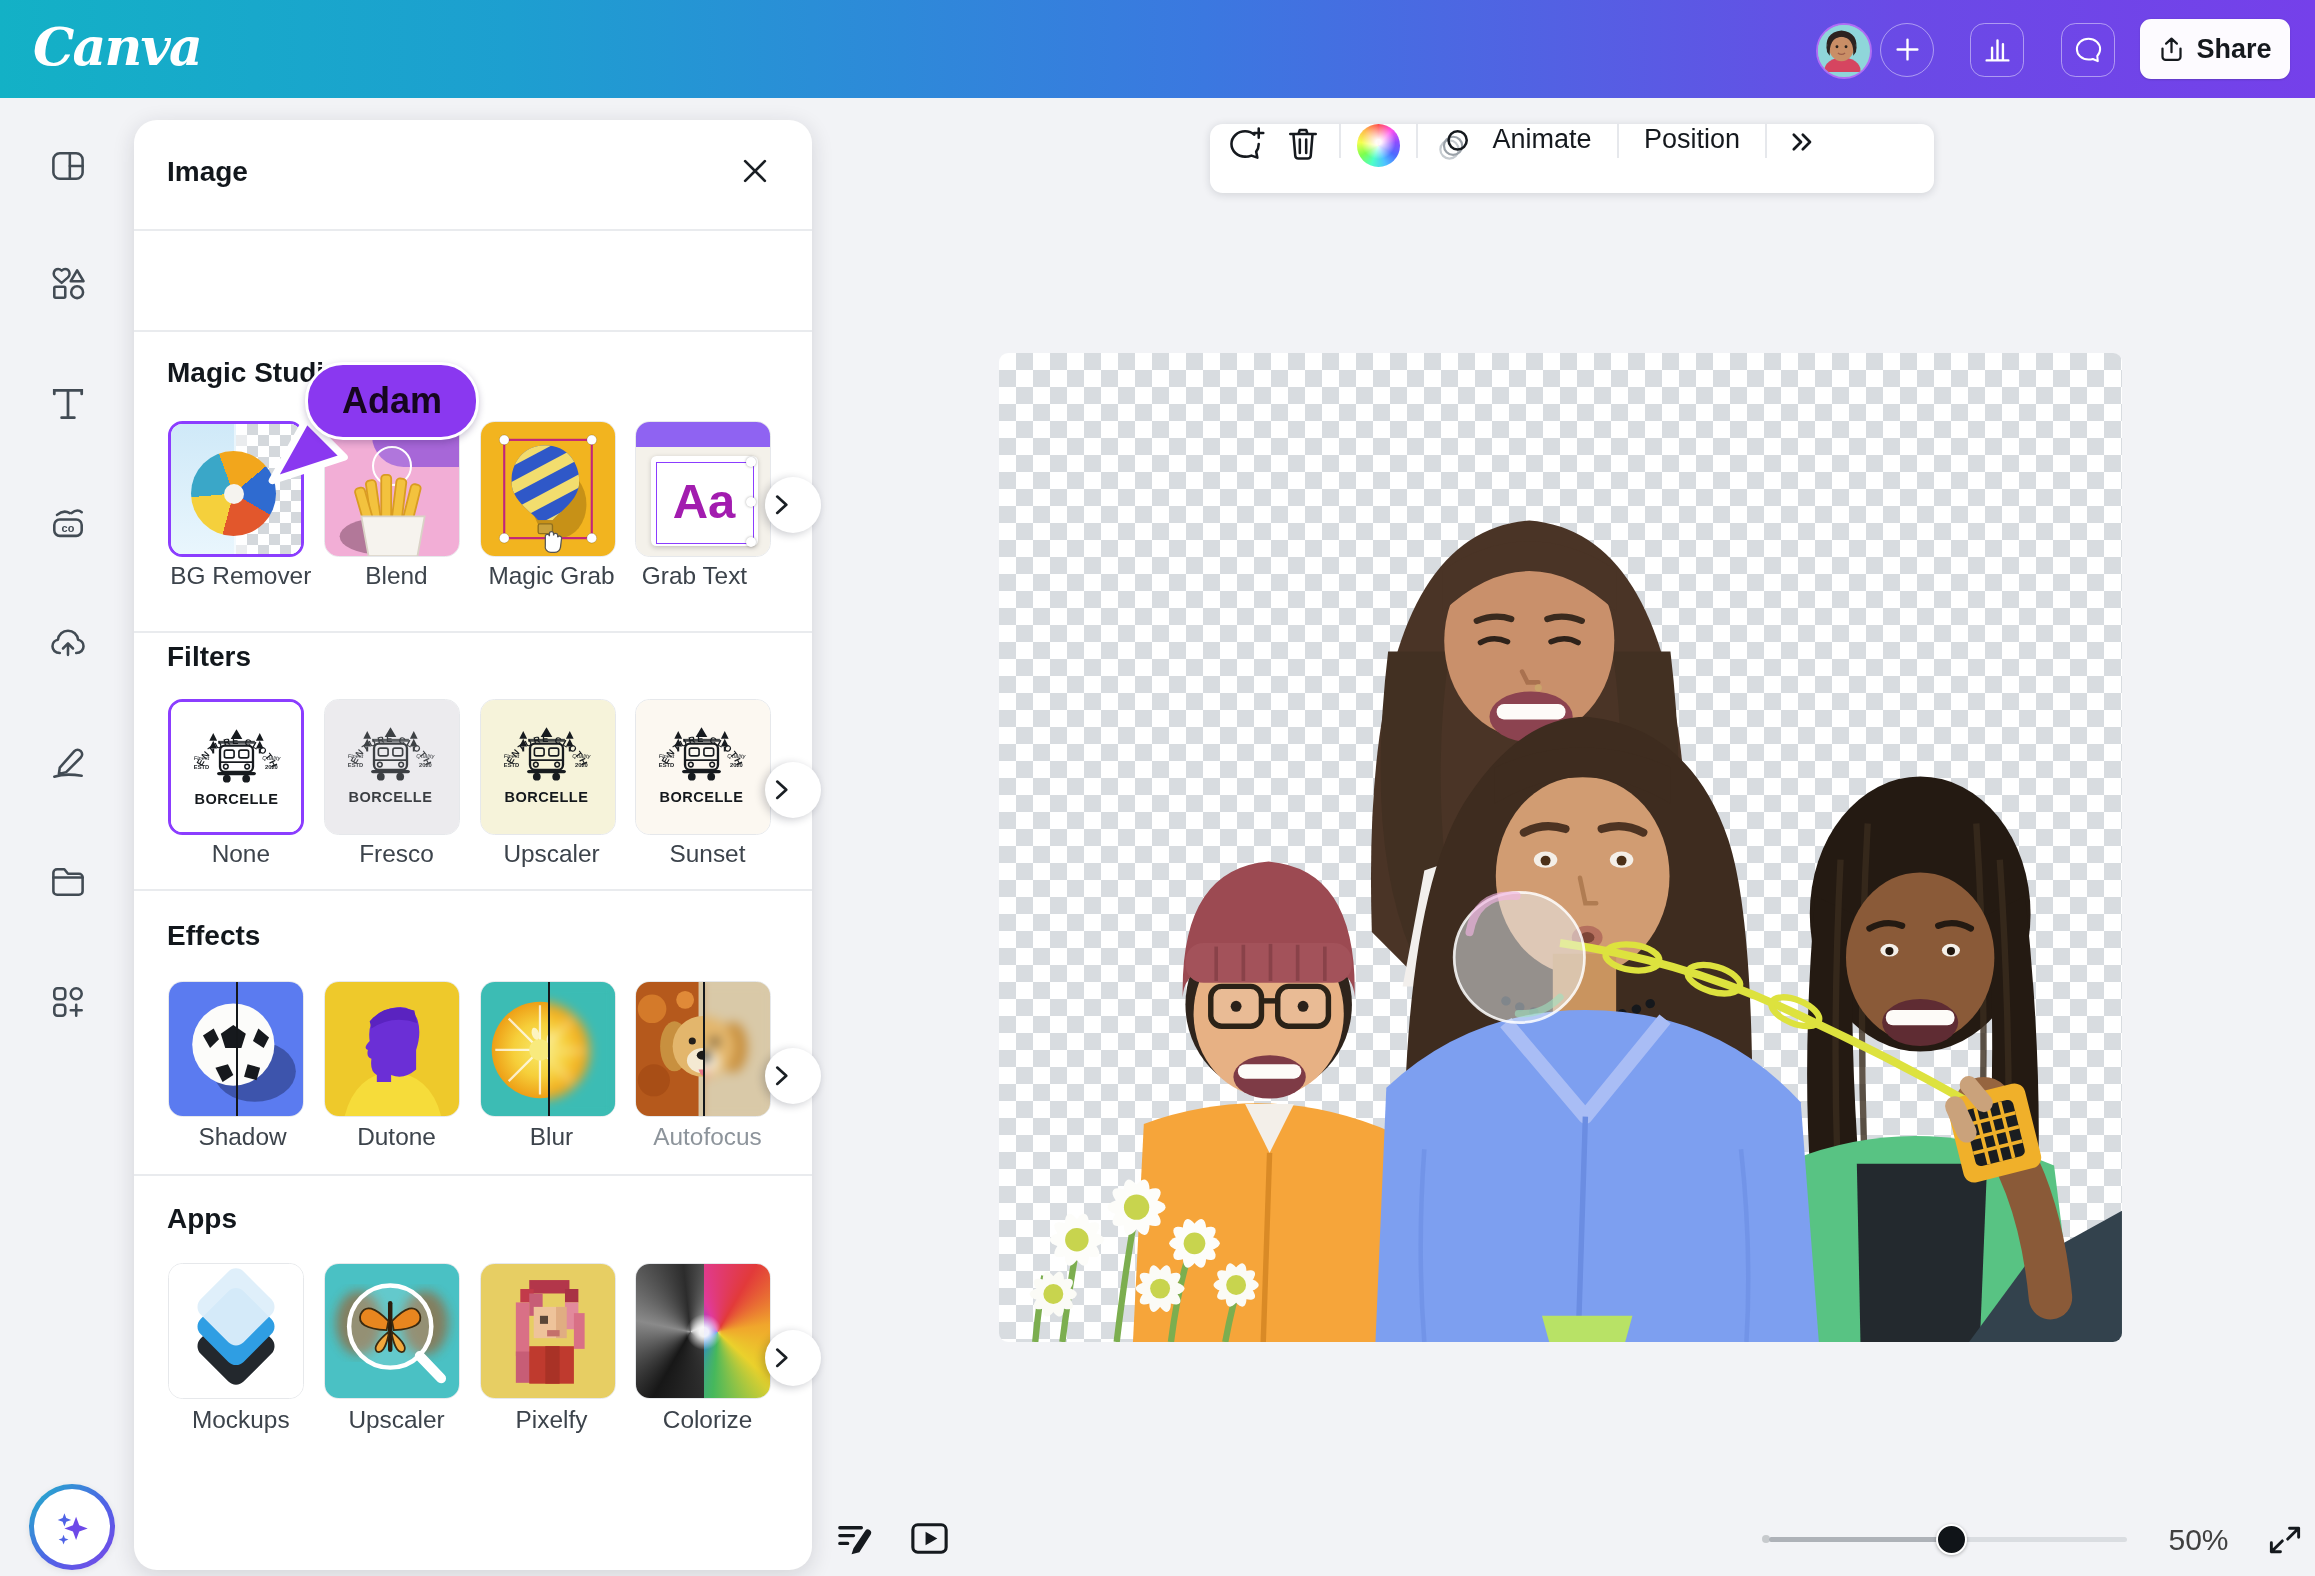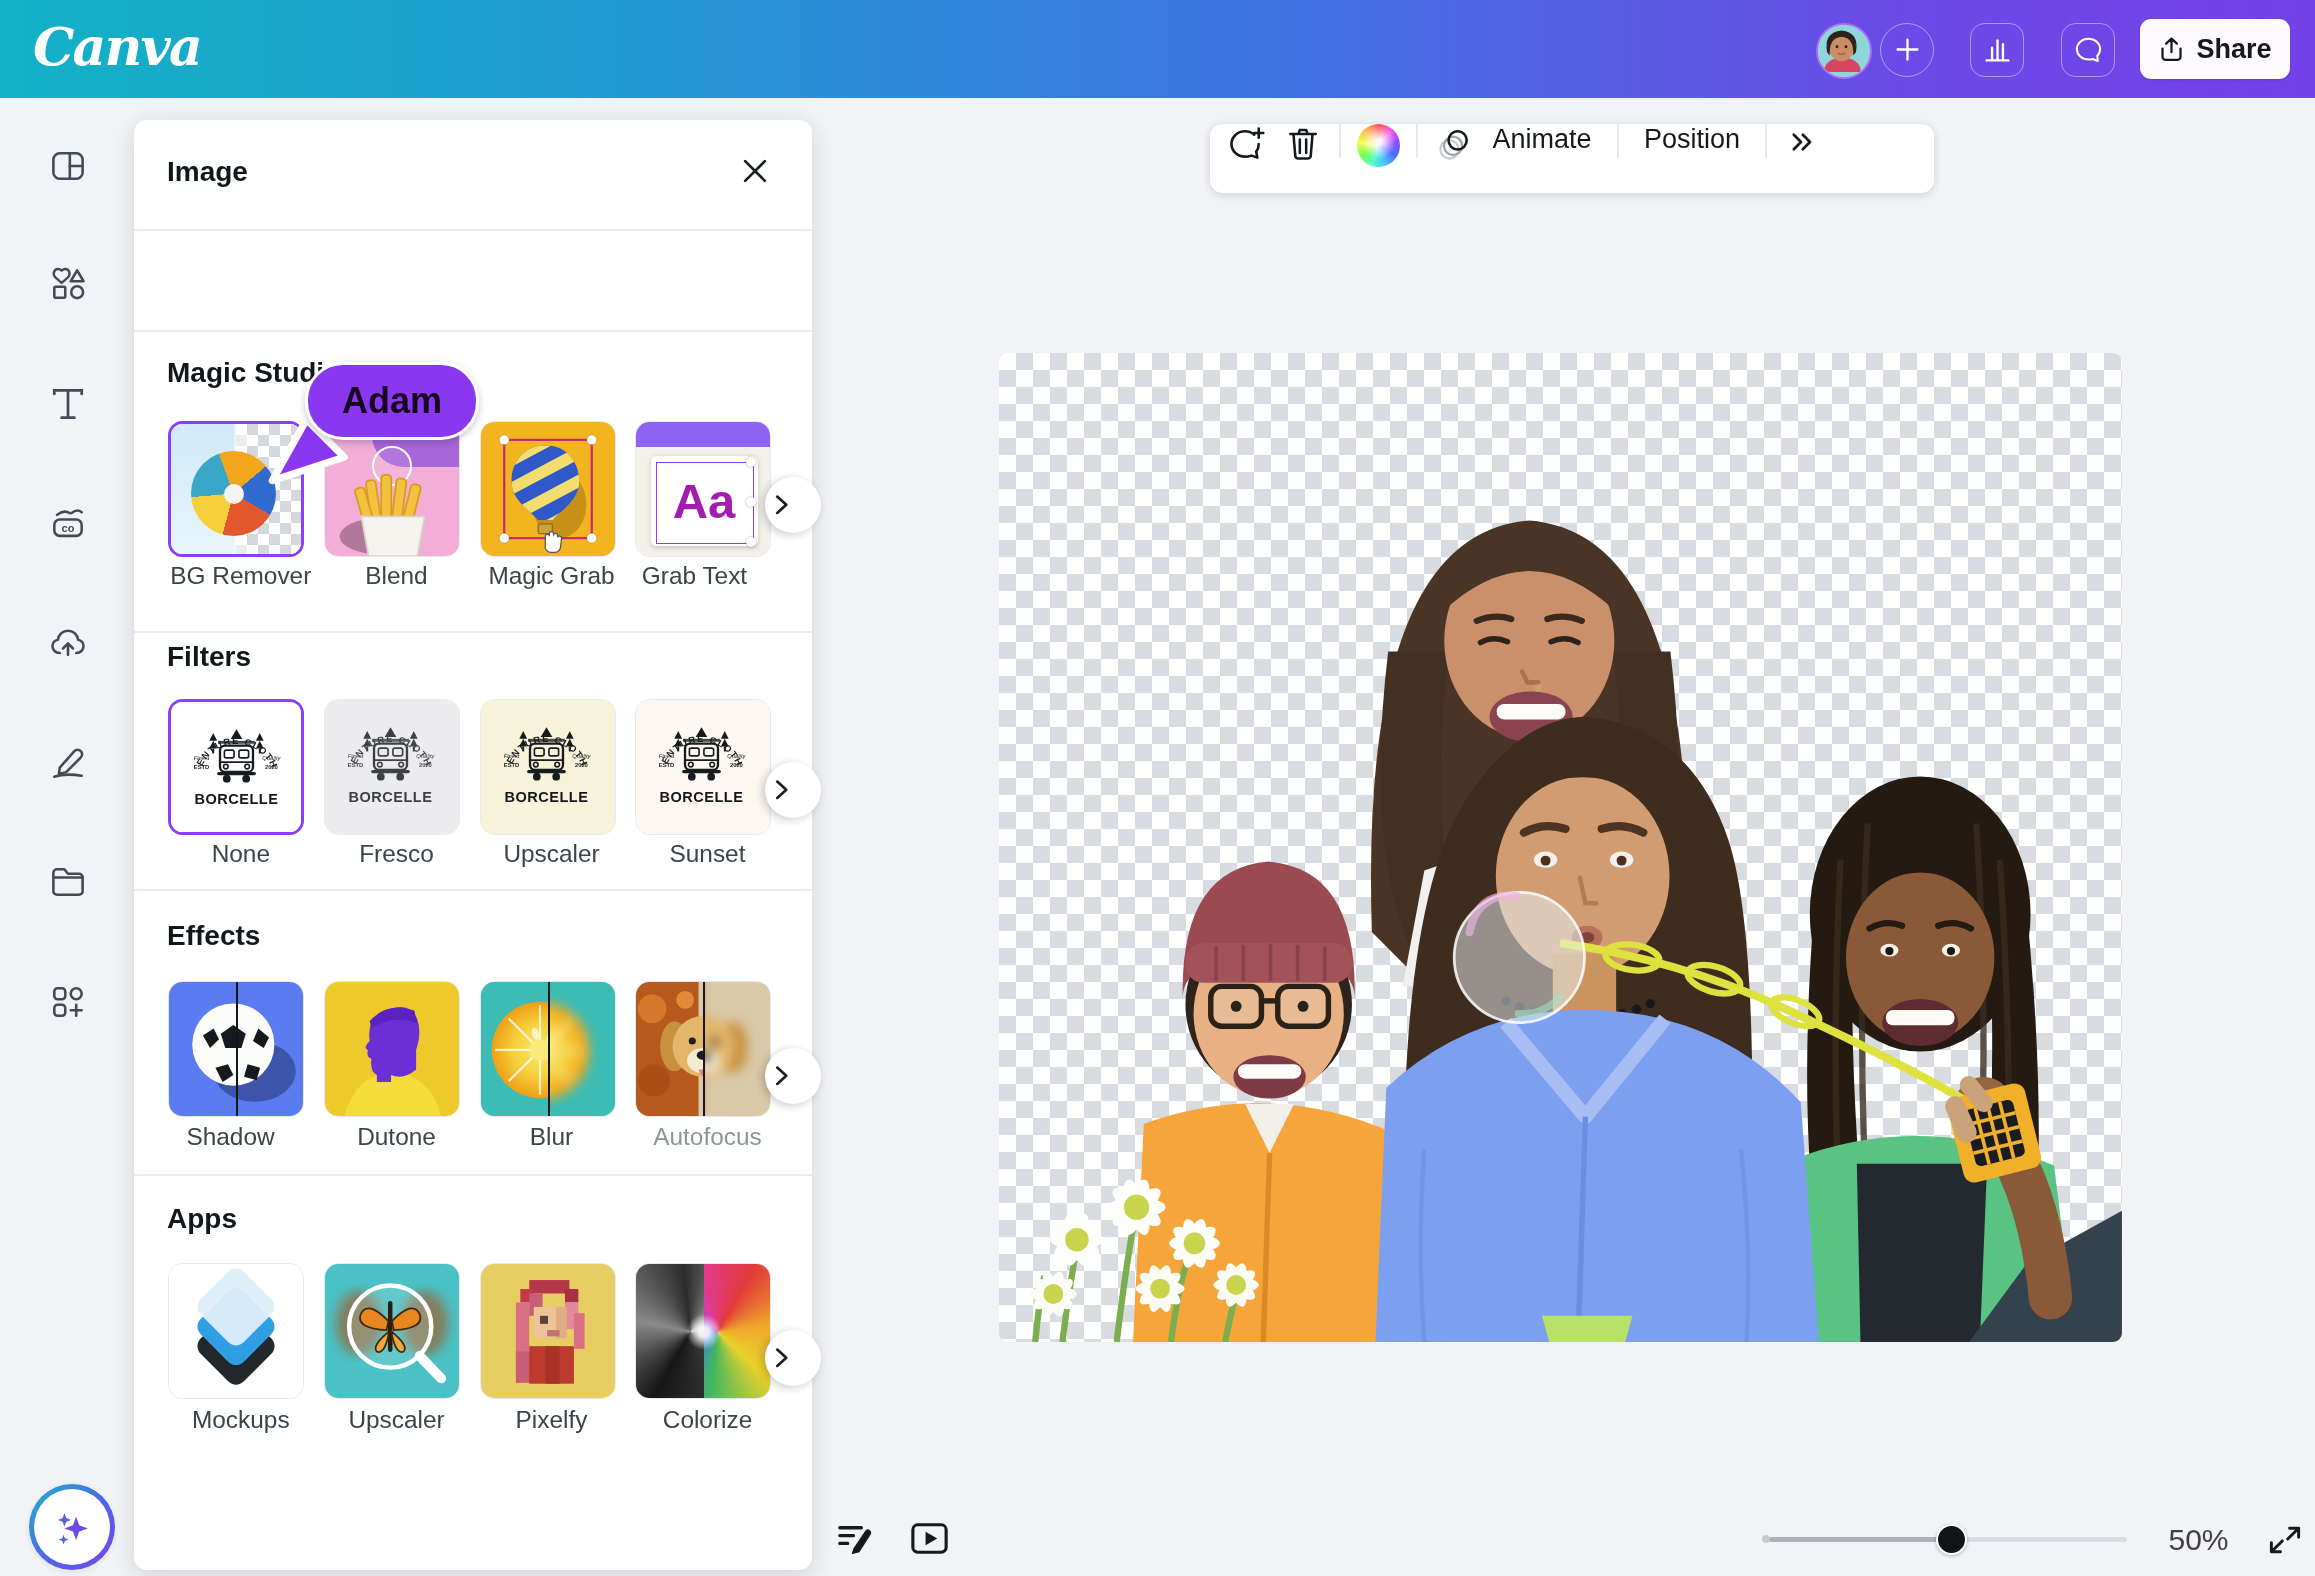--- a/index.html
+++ b/index.html
@@ -32,21 +32,21 @@
   
   #obj-toolbar{left:1210px;top:124px;width:724px;height:69px;background:#fff;border-radius:12.7px;
      box-shadow:0 1.8px 9px rgba(20,25,40,.14);display:flex;align-items:flex-start;padding:0 16.3px;box-sizing:border-box;gap:16.3px;}
   .tb-sep{width:1.8px;height:34px;background:#e6e8ec;}
   .tb-txt{font-size:27px;color:#15191e;font-weight:500;cursor:pointer;padding:0 9px;white-space:nowrap;}
   #colorwheel{width:43px;height:43px;border-radius:50%;cursor:pointer;
      background:radial-gradient(circle at 50% 42%,rgba(255,255,255,.95) 0 8%,rgba(255,255,255,0) 52%),
        conic-gradient(from 0deg,#ff5050,#ff4fee,#8a4dff,#4d6bff,#4dc3ff,#4dffc8,#7dff4d,#f4ff4d,#ffb84d,#ff5050);}
 
   
-  #panel{left:134px;top:120px;width:678px;height:1450px;background:#fff;border-radius:13px;
+  #panel{left:134px;top:120px;width:678px;height:1450px;background:#fff;border-radius:23px;
      box-shadow:0 5.4px 22px rgba(25,30,45,.14);}
   .p-div{left:0;width:678px;height:1.8px;background:#e9ebee;}
   .p-h1{left:33px;font-size:28px;font-weight:600;color:#12171c;}
   .p-sec{left:33px;font-size:28px;font-weight:700;color:#12171c;}
   .tile{width:136px;height:136px;border-radius:14.5px;overflow:hidden;background:#fff;
         border:1.8px solid #e6e8eb;box-sizing:border-box;cursor:pointer;}
   .tile.sel{border:3.6px solid #8b3dff;box-shadow:inset 0 0 0 4.5px #fff;}
   .tlabel{width:181px;text-align:center;font-size:24.4px;color:#3c434b;white-space:nowrap;}
   .tlabel.dim{color:#8d949b;}
   .scrollbtn{width:56px;height:56px;border-radius:50%;background:#fff;cursor:pointer;
@@ -637,21 +637,21 @@
     <svg class="art" viewBox="0 0 150 150">
         <use href="#dogart"></use>
       </svg>
     <div class="halfclip">
         <svg width="136" height="136" viewBox="0 0 150 150">
           <use href="#dogart"></use>
         </svg>
       </div>
     <div class="vsplit"></div>
   </div>
-  <div class="tlabel abs" style="left:6px;top:1003px">Shadow</div>
+  <div class="tlabel abs" style="left:18px;top:1003px">Shadow</div>
   <div class="tlabel abs" style="left:172px;top:1003px">Dutone</div>
   <div class="tlabel abs" style="left:327px;top:1003px">Blur</div>
   <div class="tlabel dim abs" style="left:483px;top:1003px">Autofocus</div>
   <div class="scrollbtn abs" style="left:631px;top:928px">
     <svg width="23.5" height="23.5" viewBox="0 0 26 26" style="margin-right:23.5px">
         <path d="M8 4 L18 13 L8 22" fill="none" stroke="#1a1f24" stroke-width="3" stroke-linecap="round" stroke-linejoin="round"></path>
       </svg>
   </div>
   <div class="p-div abs" style="top:1054px"></div>
 

